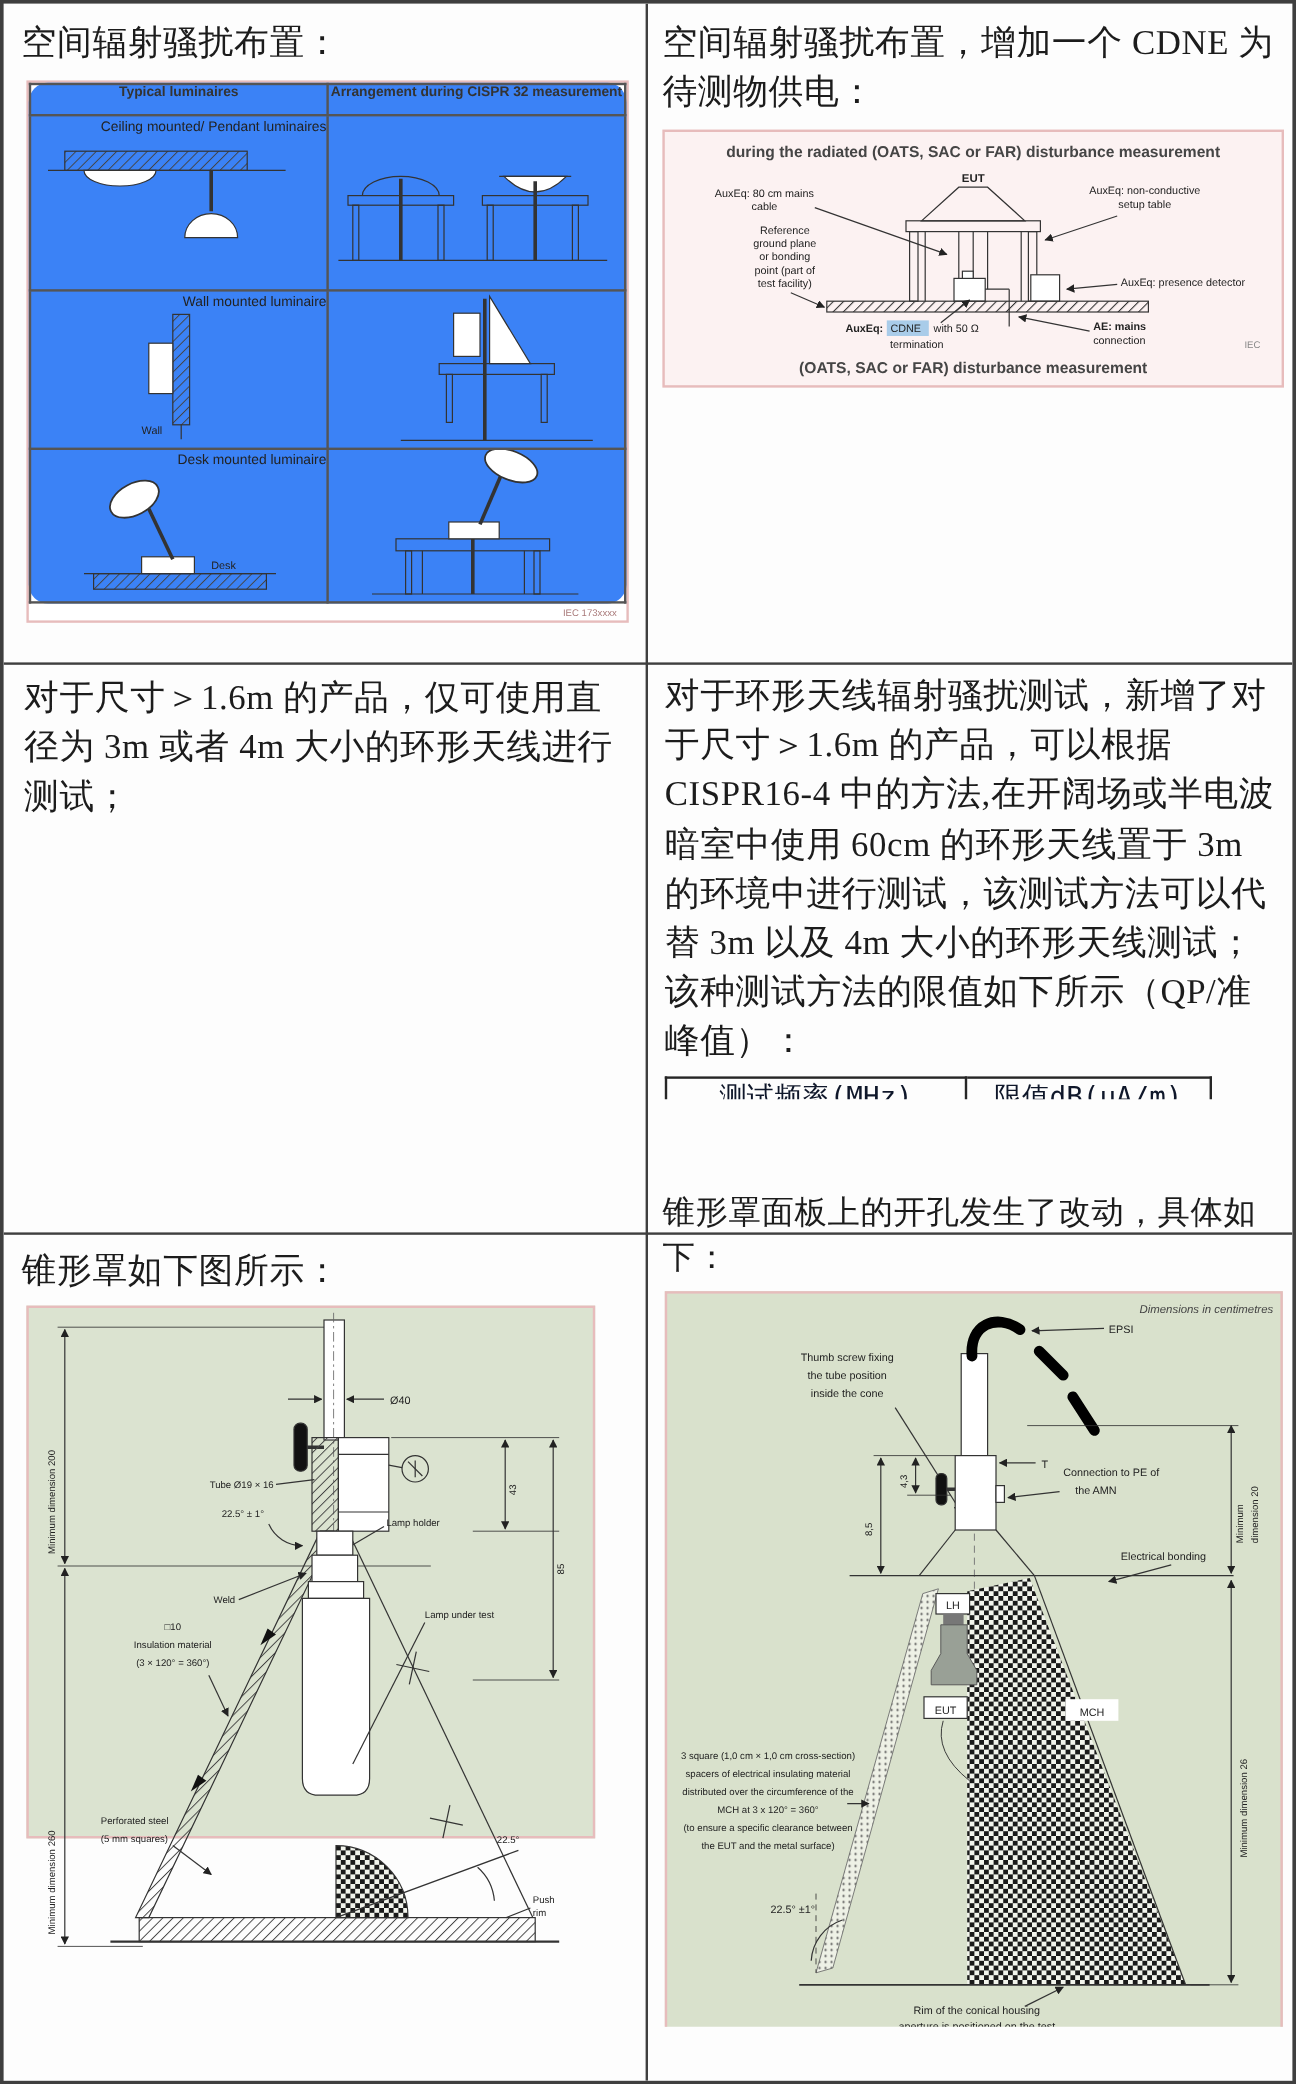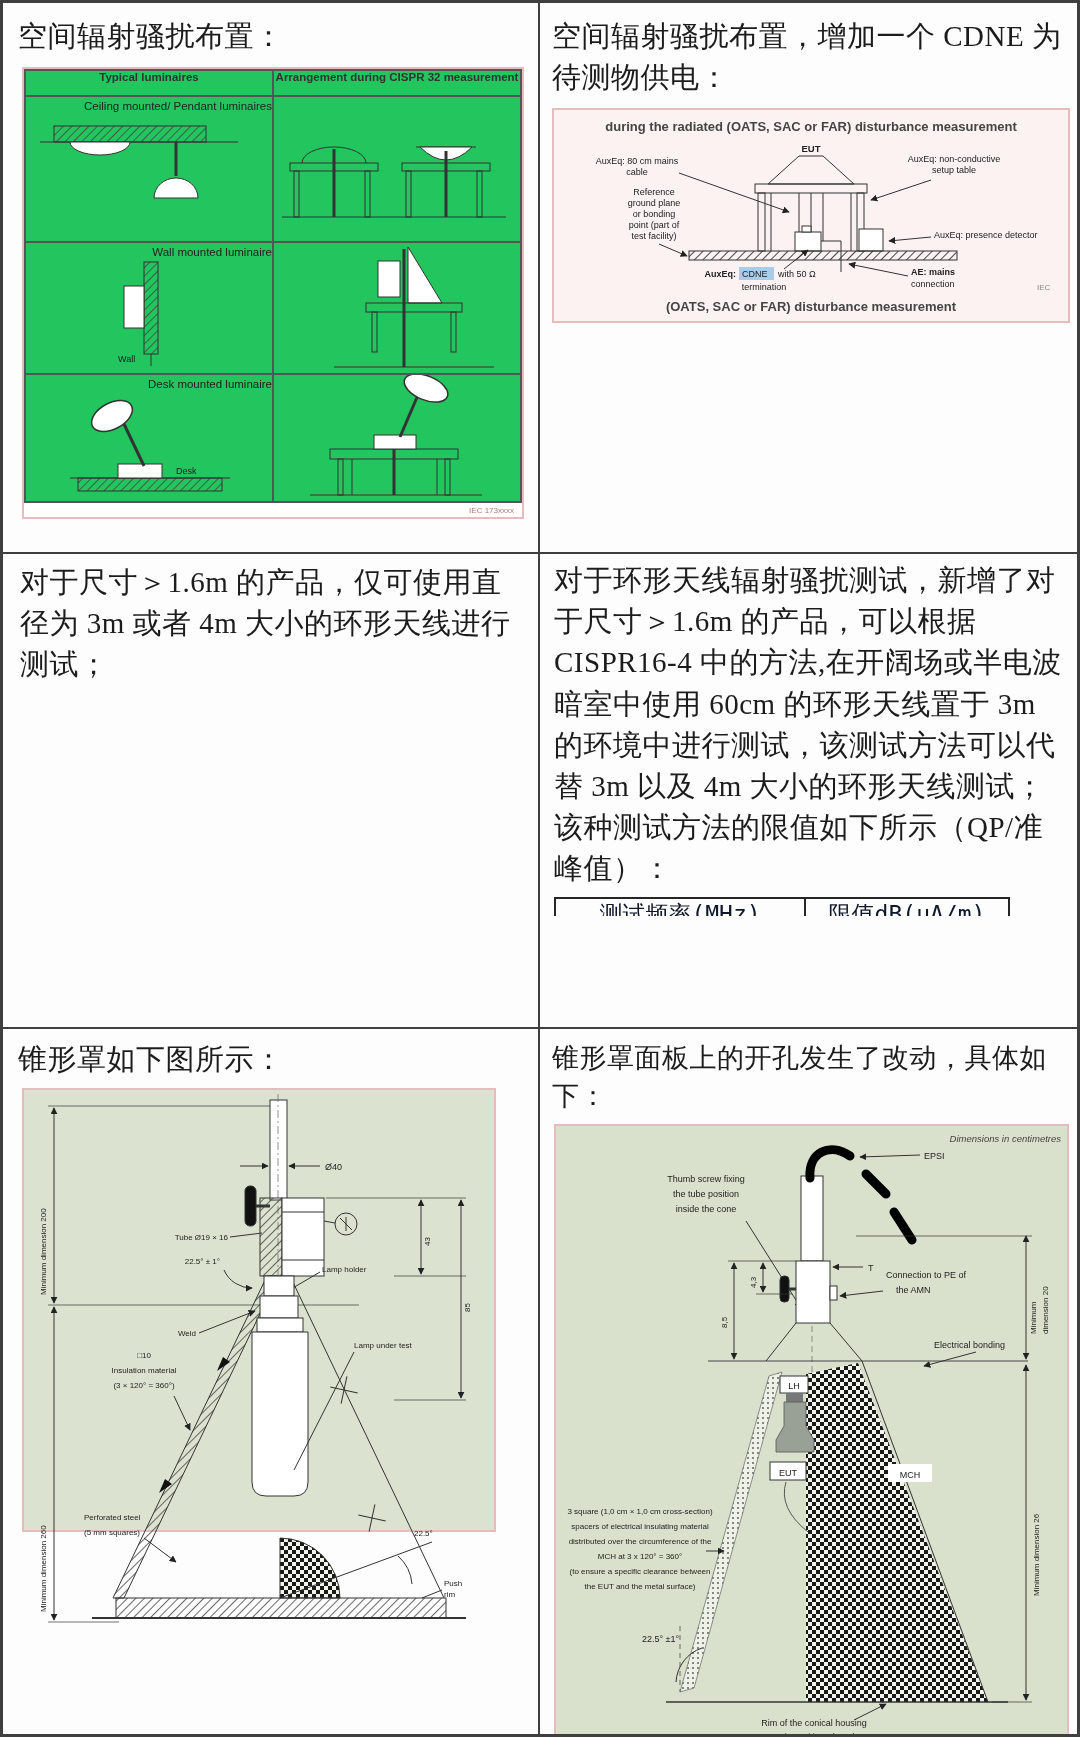--- a/index.html
+++ b/index.html
@@ -4,21 +4,21 @@
 <style>
   html,body{margin:0;padding:0;background:#fff;}
   .page{position:relative;width:1080px;height:1737px;background:#fdfdfd;border:3px solid #3f3f3f;box-sizing:border-box;overflow:hidden;
         font-family:"Liberation Serif","DejaVu Serif",serif;color:#1c1c1c;}
   .vline{position:absolute;top:0;bottom:0;left:535px;width:2px;background:#3f3f3f;}
   .hline{position:absolute;left:0;right:0;height:2px;background:#3f3f3f;}
   .cell{position:absolute;box-sizing:border-box;overflow:hidden;}
   .cjk{font-size:29px;line-height:1.42;letter-spacing:0.5px;}
   .ctitle{padding:10px 12px 4px 12px;}
   .fig{box-sizing:border-box;border:2px solid #e7bcbc;background:#fff;}
-  .lumtab{border-collapse:collapse;width:100%;background:#22c55e;}
+  .lumtab{border-collapse:collapse;width:100%;background:#3b82f6;border-radius:16px;}
   .lumtab th,.lumtab td{border:2px solid #555;padding:0;vertical-align:top;}
   .lumtab th{font:bold 11.5px "Liberation Sans","DejaVu Sans",sans-serif;color:#333;height:24px;}
   .seclab{font:11.5px "Liberation Sans","DejaVu Sans",sans-serif;color:#222;padding:3px 0 0 5px;text-align:right;}
   .ieccap{font:8px "Liberation Sans","DejaVu Sans",sans-serif;color:#a97a7a;text-align:right;padding:3px 8px 2px 0;}
   .figc2{background:#fcf2f2;}
   .figc2 .ft{font:bold 13px "Liberation Sans","DejaVu Sans",sans-serif;color:#454545;text-align:center;line-height:1.35;}
   .freqtab{border-collapse:collapse;margin:8px 0 0 14px;font-family:"DejaVu Sans Mono",monospace;font-size:23px;color:#0f172a;}
   .freqtab td,.freqtab th{border:2px solid #262626;text-align:center;height:31px;padding:0;font-weight:normal;}
   .freqtab .c1{width:248px;}
   .freqtab .c2{width:202px;}
@@ -334,21 +334,21 @@
         <text x="60" y="445" class="t8">(5 mm squares)</text>
         <text transform="translate(406,156) rotate(-90)" class="t8">43</text>
         <text transform="translate(446,222) rotate(-90)" class="t8">85</text>
         <text x="390" y="446" class="t8">22.5°</text>
         <text x="420" y="496" class="t8">Push</text>
         <text x="420" y="507" class="t8">rim</text>
       </svg>
     </div>
   </div>
 
-  <div class="cell" style="left:537px;top:1026px;width:540px;height:708px;">
+  <div class="cell" style="left:537px;top:978px;width:540px;height:708px;">
     <div class="cjk ctitle" style="font-size:27px;">锥形罩面板上的开孔发生了改动，具体如下：</div>
     <div class="fig greenfig" style="margin:4px 0 0 14px;width:515px;height:650px;background:#d9e1cc;">
       <svg width="511" height="646" viewBox="0 0 511 646">
         <defs>
           <pattern id="c9" width="8" height="8" patternUnits="userSpaceOnUse">
               <rect width="8" height="8" fill="#f2f4ec"></rect>
               <rect width="4" height="4" fill="#1a1a1a"></rect>
               <rect x="4" y="4" width="4" height="4" fill="#1a1a1a"></rect>
             </pattern>
           <pattern id="d9" width="5" height="5" patternUnits="userSpaceOnUse">

